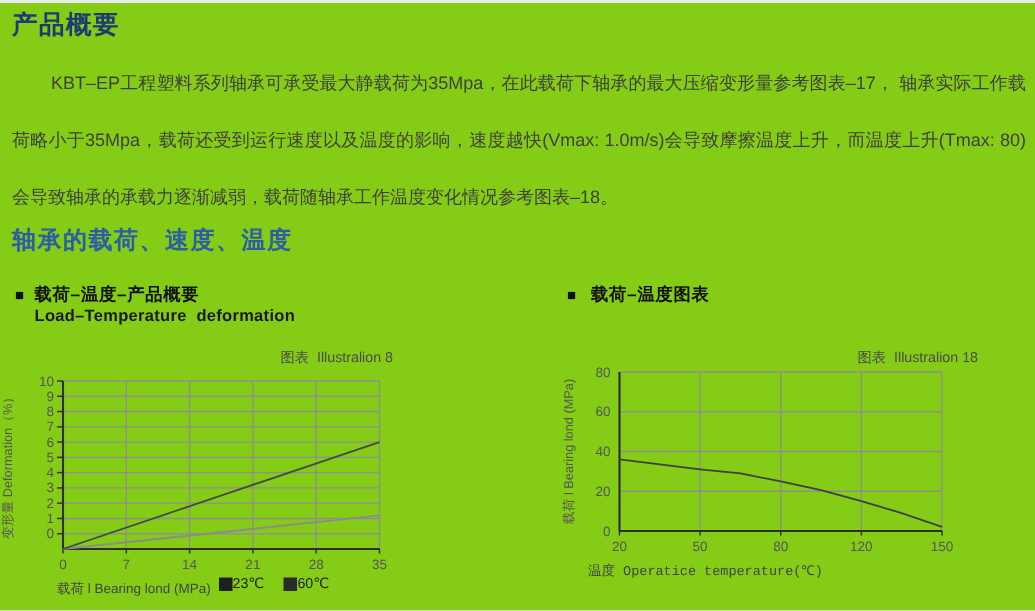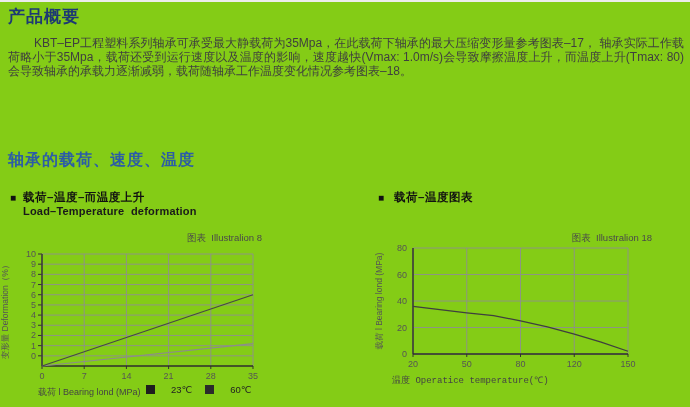--- a/index.html
+++ b/index.html
@@ -3,57 +3,57 @@
 <meta charset="utf-8">
 <style>
   html,body{margin:0;padding:0;background:#fff;}
   .page{
     position:relative;width:690px;height:407px;background:#84cc16;overflow:hidden;
     font-family:"Liberation Sans","DejaVu Sans",sans-serif;
     border-top:2px solid #ececec;box-sizing:border-box;
   }
   .abs{position:absolute;}
   .overview-title{left:8px;top:3px;font-size:17px;font-weight:bold;letter-spacing:1px;}
-  .para{left:8px;top:34px;width:676px;font-size:12px;line-height:14px;color:#3f3f3f;text-indent:26px;text-align:justify;}
+  .para{left:8px;top:34px;width:676px;font-size:12px;line-height:38px;color:#3f3f3f;text-indent:26px;text-align:justify;}
   .section-title{left:8px;top:148px;font-size:16px;font-weight:bold;letter-spacing:1px;}
   .chart-head{display:flex;align-items:flex-start;}
   .bullet{font-size:10px;line-height:13px;color:#111;}
   .head-zh{font-size:11.5px;font-weight:bold;color:#111;letter-spacing:0.5px;line-height:13px;}
   .head-en{font-size:11px;font-weight:bold;color:#1a1a1a;white-space:pre;letter-spacing:0.2px;}
   .left-head-zh{left:10px;top:189px;gap:7px;}
   .left-head-en{left:23px;top:203px;}
   .right-head-zh{left:378px;top:189px;gap:10px;}
   .right-head-en{left:394px;top:203px;}
   .caption{font-size:9.5px;color:#4a4a4a;text-align:right;white-space:pre;}
   .cap-left{left:160px;top:230px;width:102px;}
   .cap-right{left:550px;top:230px;width:102px;}
   svg{position:absolute;font-family:inherit;overflow:visible;}
   #chart17{left:0;top:245px;}
   #chart18{left:370px;top:239px;}
   .xlabel{font-size:9px;color:#444;white-space:pre;}
   .xlabel-left{left:38px;top:384px;}
   .xlabel-right{left:392px;top:371px;font-family:Liberation Mono, monospace;}
   .legend{left:146px;top:382px;display:flex;gap:13px;align-items:center;font-size:9.5px;color:#222;}
-  .legend .item{display:flex;align-items:center;gap:16px;}
+  .legend .item{display:flex;align-items:center;gap:0;}
   .legend .sq{width:9px;height:9px;display:inline-block;}
 </style>
 </head>
 <body>
 
 <div class="page">
 
   <div class="abs overview-title" style="color: rgb(29, 58, 115);">产品概要</div>
 
   <div class="abs para">KBT–EP工程塑料系列轴承可承受最大静载荷为35Mpa，在此载荷下轴承的最大压缩变形量参考图表–17， 轴承实际工作载荷略小于35Mpa，载荷还受到运行速度以及温度的影响，速度越快(Vmax: 1.0m/s)会导致摩擦温度上升，而温度上升(Tmax: 80)会导致轴承的承载力逐渐减弱，载荷随轴承工作温度变化情况参考图表–18。</div>
 
   <div class="abs section-title" style="color: rgb(44, 93, 166);">轴承的载荷、速度、温度</div>
 
   <div class="abs chart-head left-head-zh">
     <span class="bullet">■</span>
-    <span class="head-zh">载荷–温度–而温度上升</span>
+    <span class="head-zh">载荷–温度–产品概要</span>
   </div>
   <div class="abs head-en left-head-en">Load–Temperature  deformation</div>
   <div class="abs caption cap-left">图表  Illustralion 8</div>
   <svg id="chart17" width="266" height="140">
       <line x1="42" y1="108.81818181818181" x2="253" y2="108.81818181818181" stroke="#8f8f8f" stroke-width="0.9"></line>
       <line x1="38" y1="108.81818181818181" x2="42" y2="108.81818181818181" stroke="#333" stroke-width="1"></line>
       <text x="36" y="111.81818181818181" text-anchor="end" font-size="9" fill="#555">0</text>
       <line x1="42" y1="98.63636363636364" x2="253" y2="98.63636363636364" stroke="#8f8f8f" stroke-width="0.9"></line>
       <line x1="38" y1="98.63636363636364" x2="42" y2="98.63636363636364" stroke="#333" stroke-width="1"></line>
       <text x="36" y="101.63636363636364" text-anchor="end" font-size="9" fill="#555">1</text>

